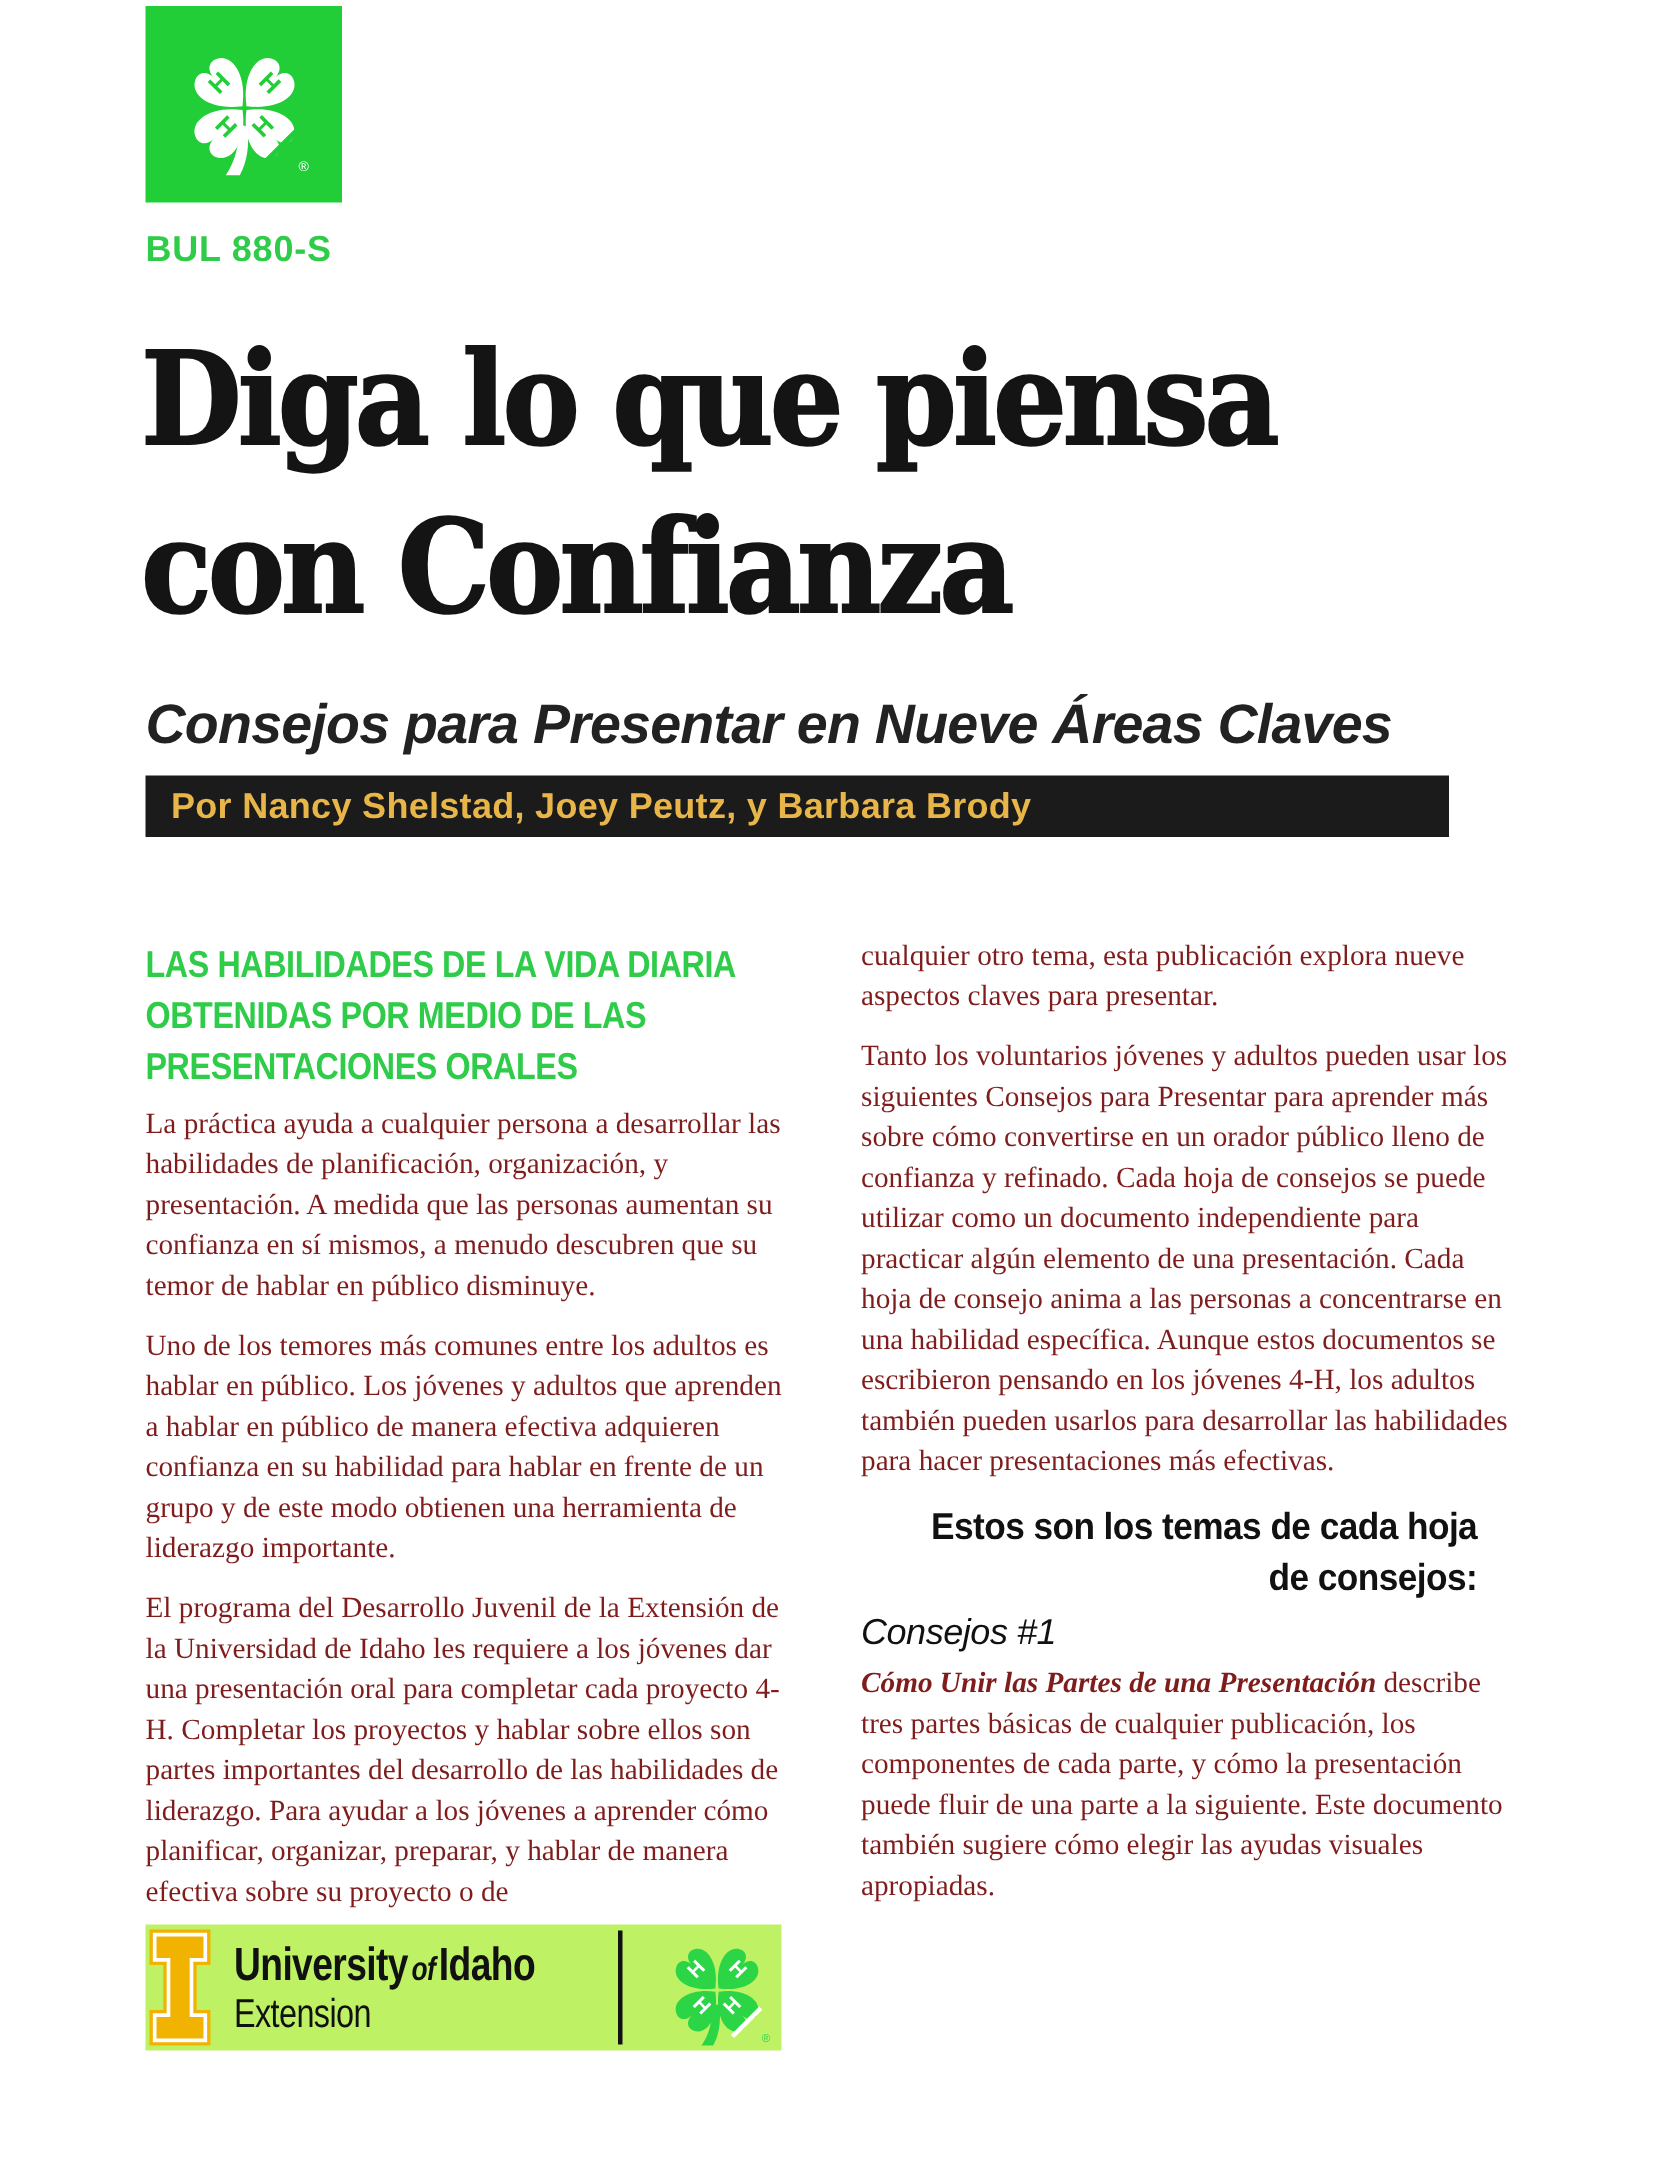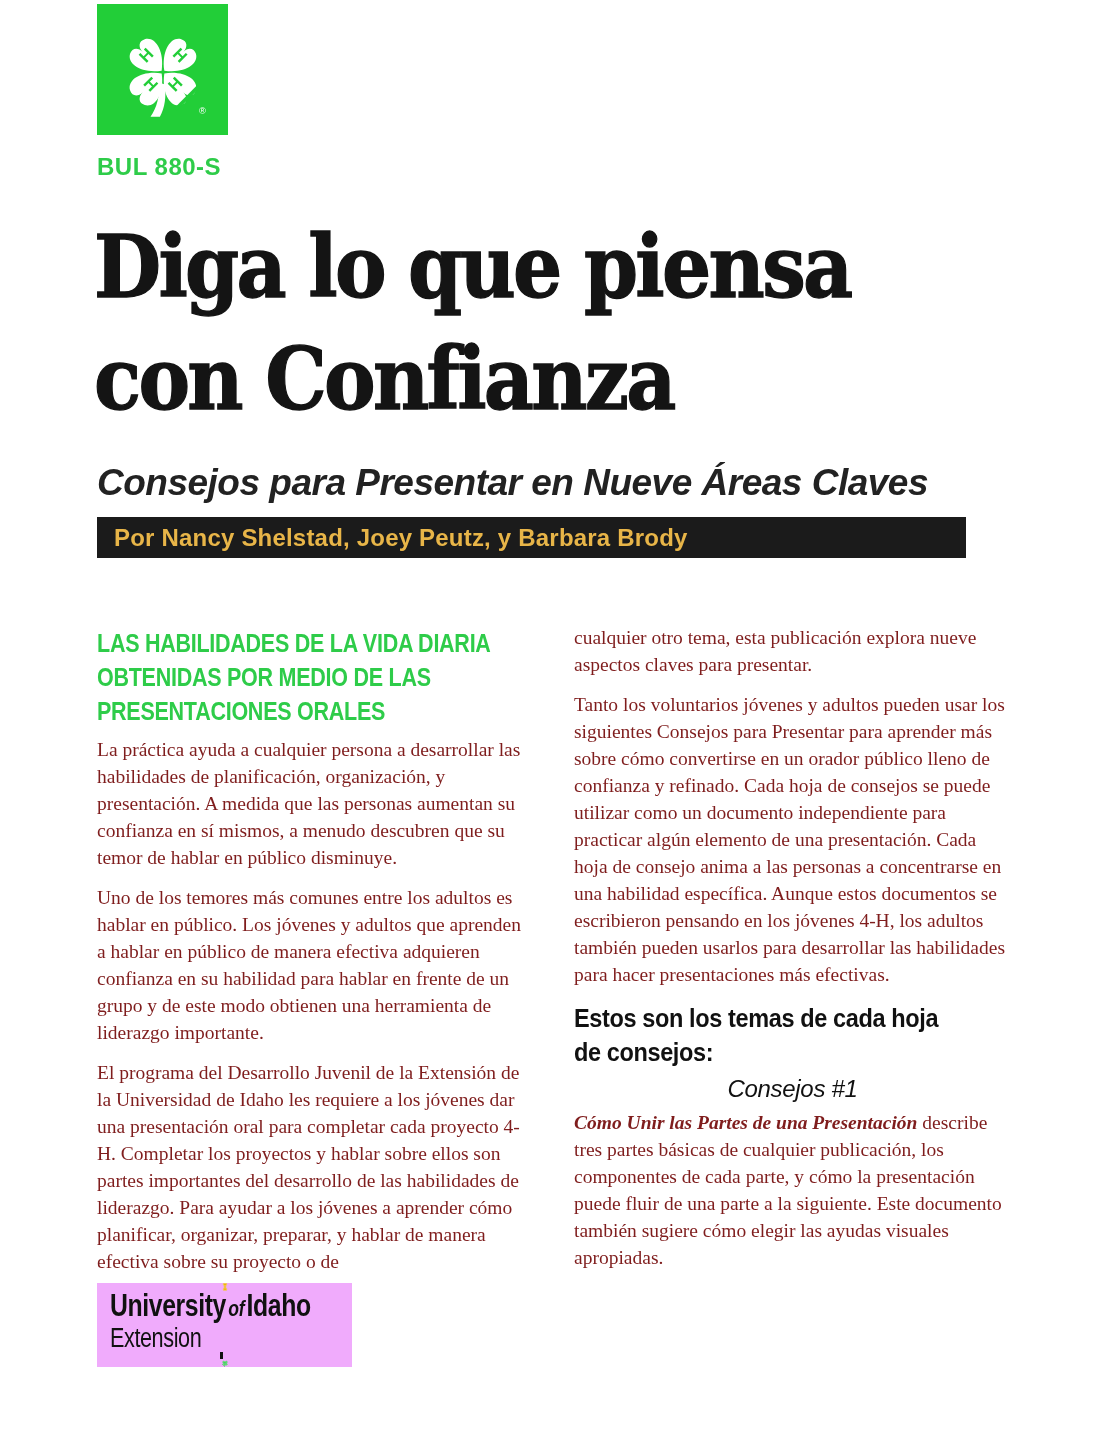--- a/index.html
+++ b/index.html
@@ -54,35 +54,35 @@
   .green-heading .hline{
     white-space:nowrap;font-weight:bold;font-size:25px;line-height:34px;
     color:#2ecc49;letter-spacing:-.3px;
     transform:scaleX(.86);transform-origin:left top;
   }
   .col p{
     margin:0 0 13px 0;
     font-family:"Liberation Serif","DejaVu Serif",serif;
     font-size:19.5px;line-height:27px;color:#7f1d1d;
   }
-  .topics-heading{margin:10px 0 6px 0;}
+  .topics-heading{margin:10px 0 6px 0;text-align:right;}
   .topics-heading .hline{
     white-space:nowrap;font-weight:bold;font-size:25px;line-height:34px;
     color:#111111;letter-spacing:-.4px;
     transform:scaleX(.94);transform-origin:left top;
   }
   .tip-label{
     font-style:italic;font-size:24px;color:#111111;margin:2px 0 6px 0;
-    font-weight:normal;letter-spacing:-.3px;text-align:center;
+    font-weight:normal;letter-spacing:-.3px;
   }
   .tip-title{font-weight:bold;font-style:italic;}
   
   .footer{
-    position:absolute;left:97px;top:1283px;height:84px;background:#f0abfc;
-    display:flex;align-items:center;z-index:3;flex-direction:column;
+    position:absolute;left:97px;top:1283px;height:84px;background:#bef264;
+    display:flex;align-items:center;z-index:3;
   }
   .uidaho-text{width:242px;margin-left:13px;}
   .uidaho-text-inner{
     transform:scaleX(.8);transform-origin:left center;white-space:nowrap;
   }
   .uni-line{font-weight:bold;font-size:31px;color:#111111;line-height:30px;letter-spacing:-.5px;}
   .uni-of{font-style:italic;font-weight:bold;font-size:22px;margin:0 3px;}
   .ext-line{font-size:27px;color:#111111;line-height:28px;letter-spacing:-.5px;}
   .footer-divider{
     width:3px;height:76px;background:#111111;margin-left:14px;margin-right:20px;

